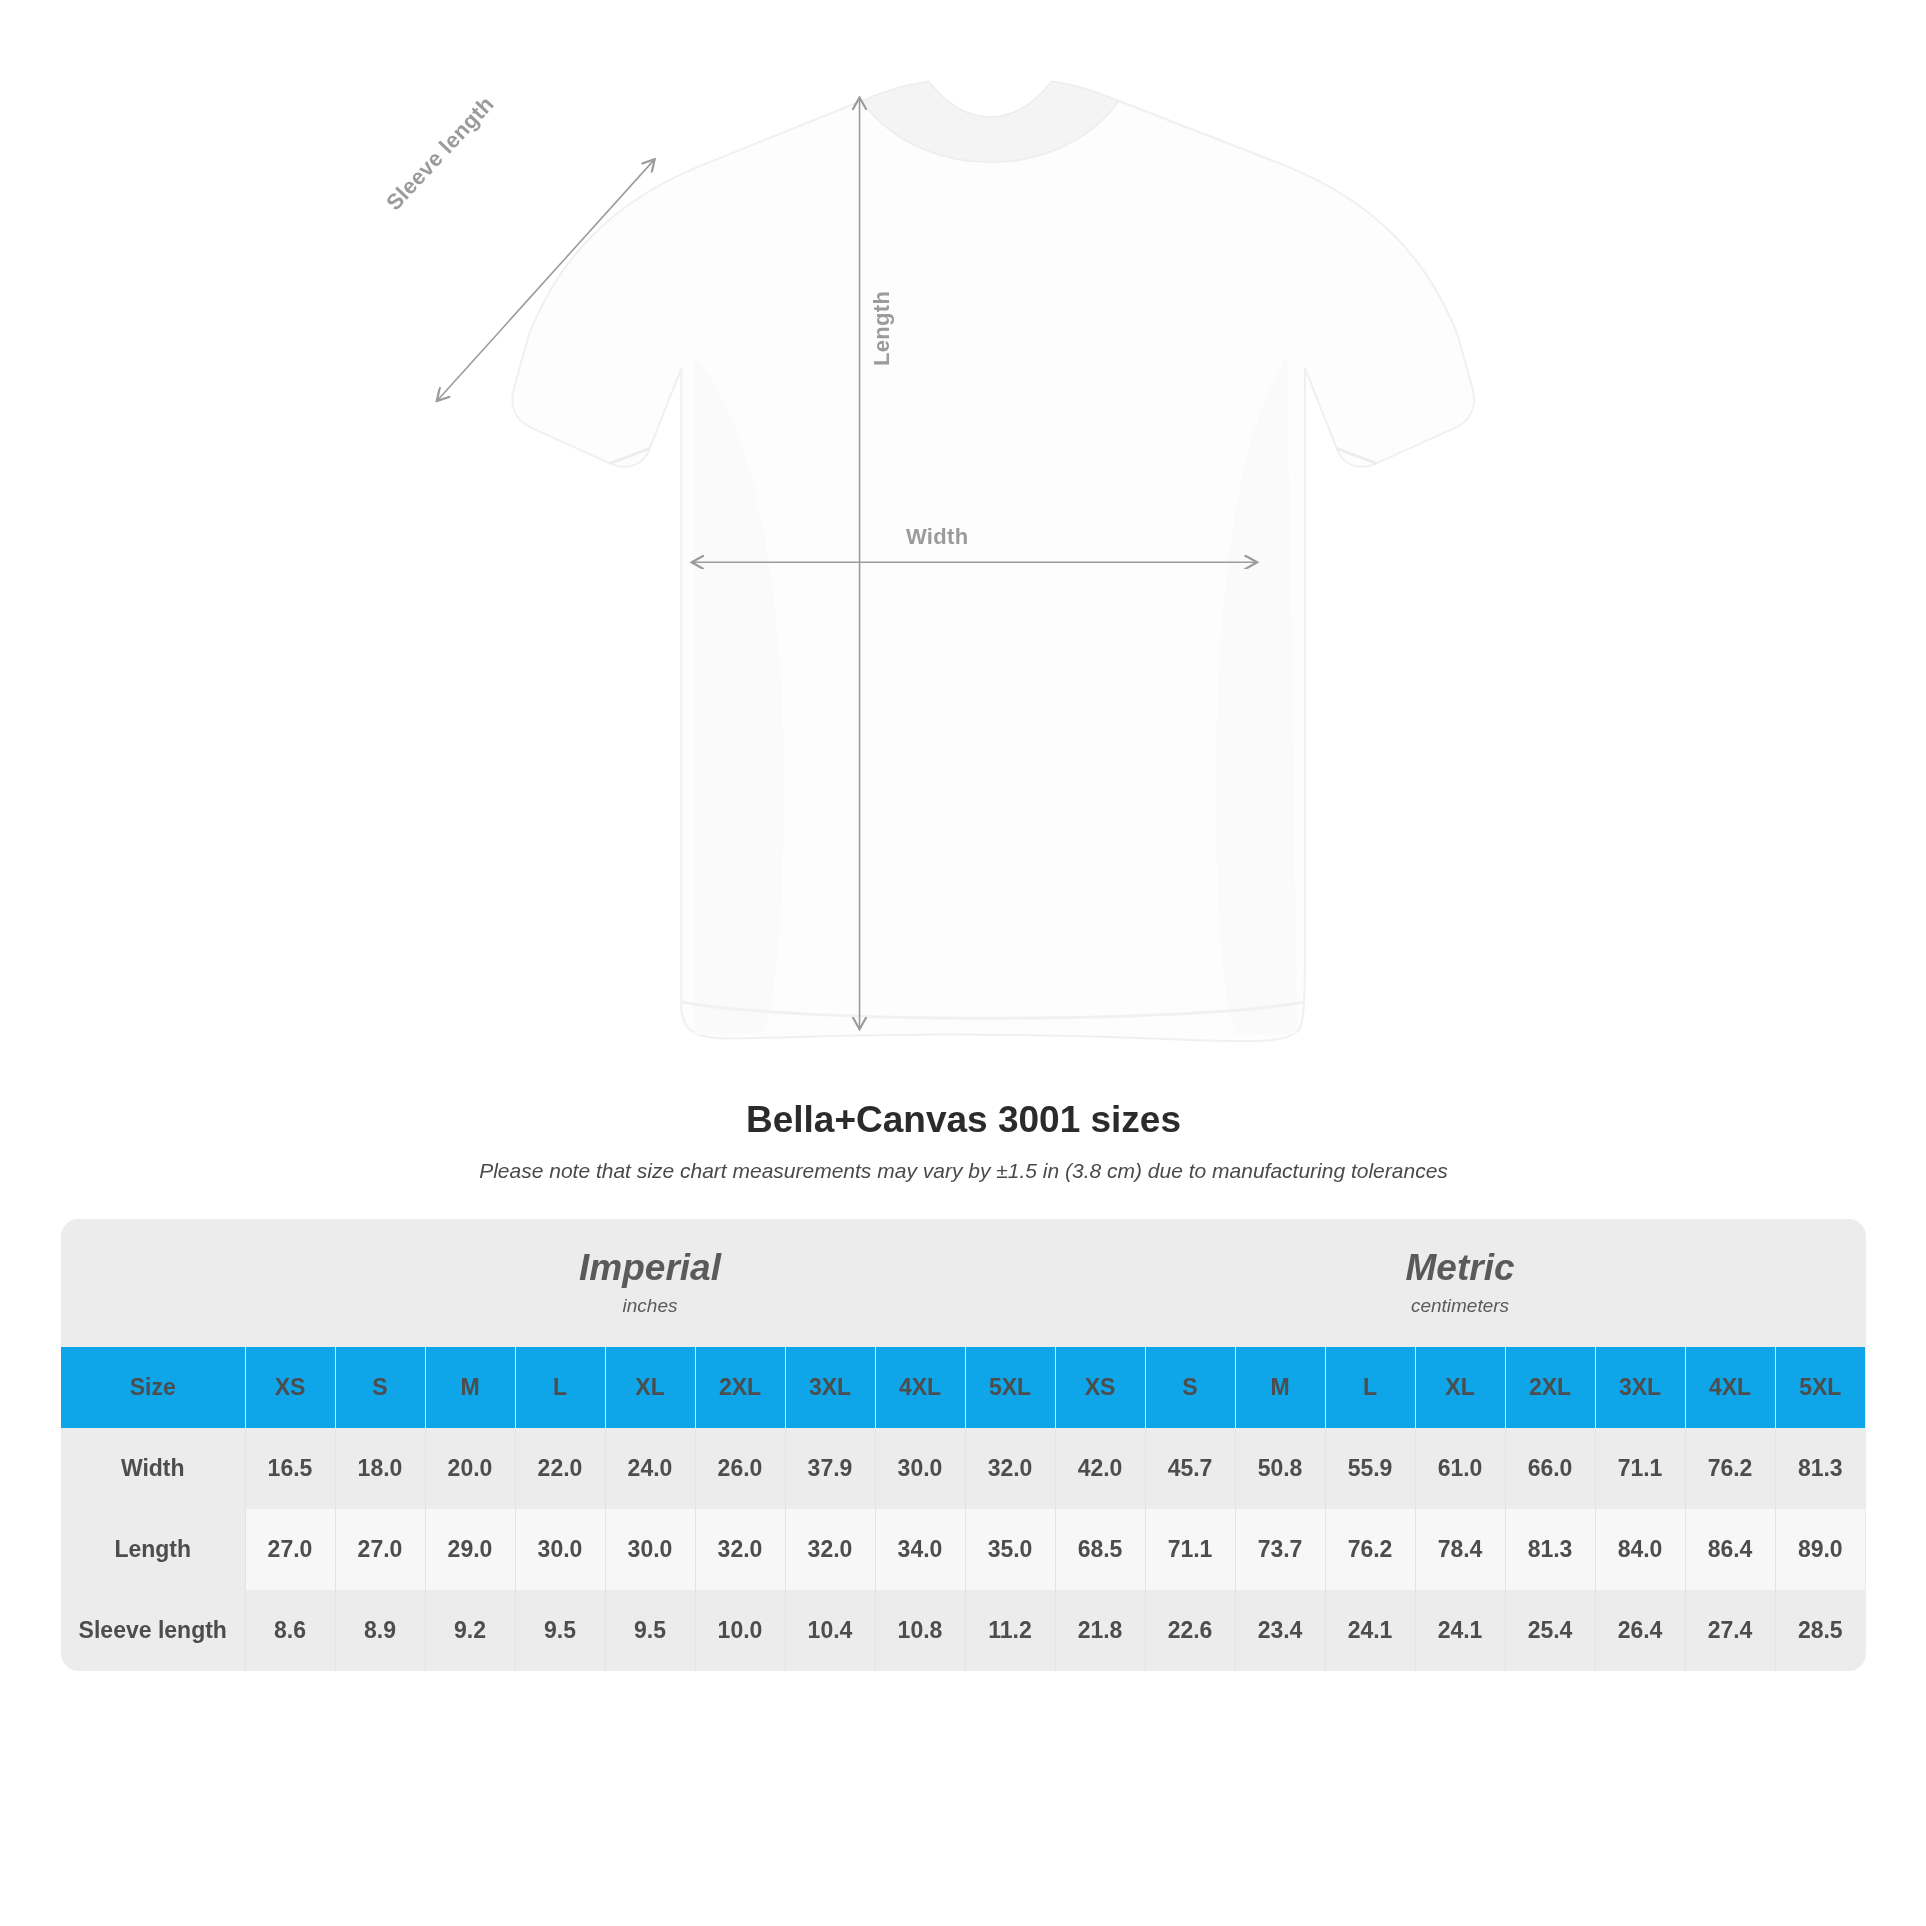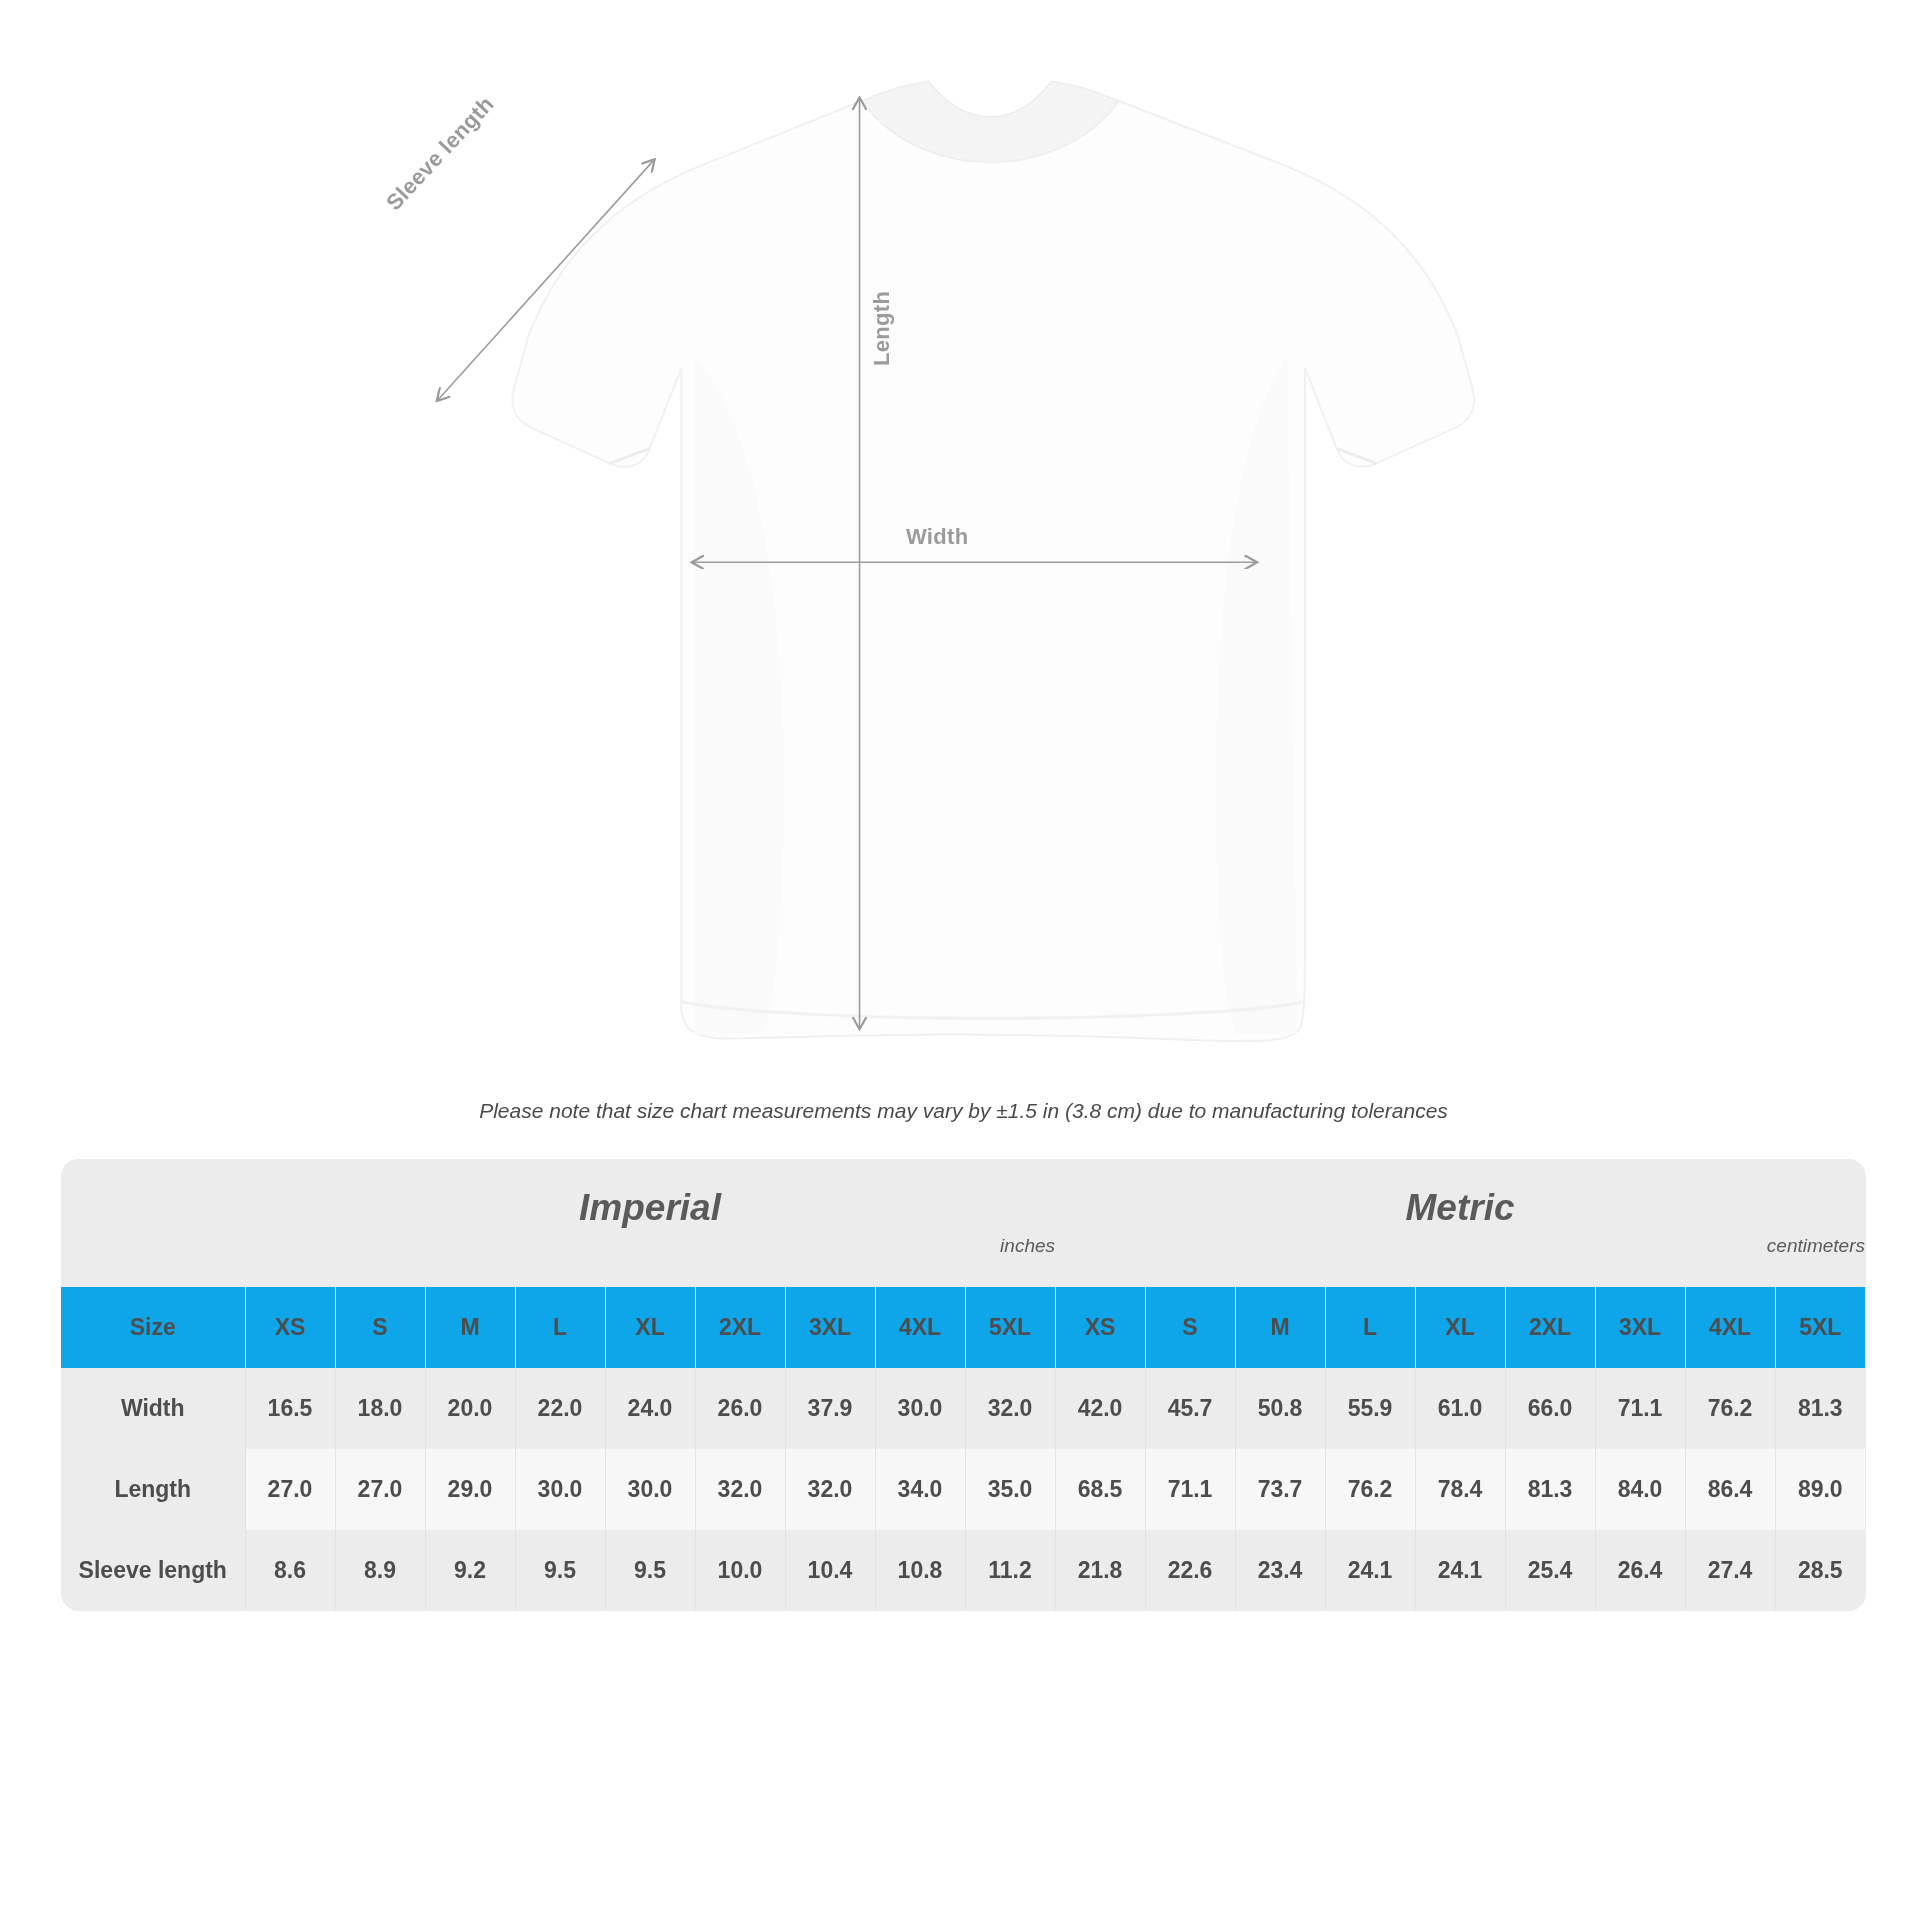--- a/index.html
+++ b/index.html
@@ -98,21 +98,20 @@
     font-weight: bold;
     color: #5a5a5a;
     line-height: 1.25;
   }
   .system-unit {
     font-size: 19px;
     font-style: italic;
     font-weight: normal;
     color: #5a5a5a;
     margin-top: 4px;
-    text-align: right;
   }
   .head-row th {
     background: #0ea5e9;
     font-size: 23px;
     padding: 27px 0;
     color: #4d4d4d;
     border-right: 1px solid #e6e6e6;
   }
   .head-row th:last-child { border-right: none; }
   .row-label {
@@ -198,20 +197,21 @@
       <line x1="442" y1="404" x2="660" y2="162" stroke="#9b9b9b" stroke-width="1.6" marker-start="url(#arrStart)" marker-end="url(#arrEnd)"></line>
     </g>
   </svg>
 
   <div class="dim-label label-sleeve">Sleeve length</div>
   <div class="dim-label label-length">Length</div>
   <div class="dim-label label-width">Width</div>
 </div>
 
 <div class="heading-block">
+  <h1 class="chart-title">Bella+Canvas 3001 sizes</h1>
   <p class="chart-note">Please note that size chart measurements may vary by ±1.5 in (3.8 cm) due to manufacturing tolerances</p>
 </div>
 
 <div class="table-wrap">
   <table class="size-table">
     <colgroup>
       <col class="first-col">
       <col class="data-col">
         <col class="data-col">
         <col class="data-col">

